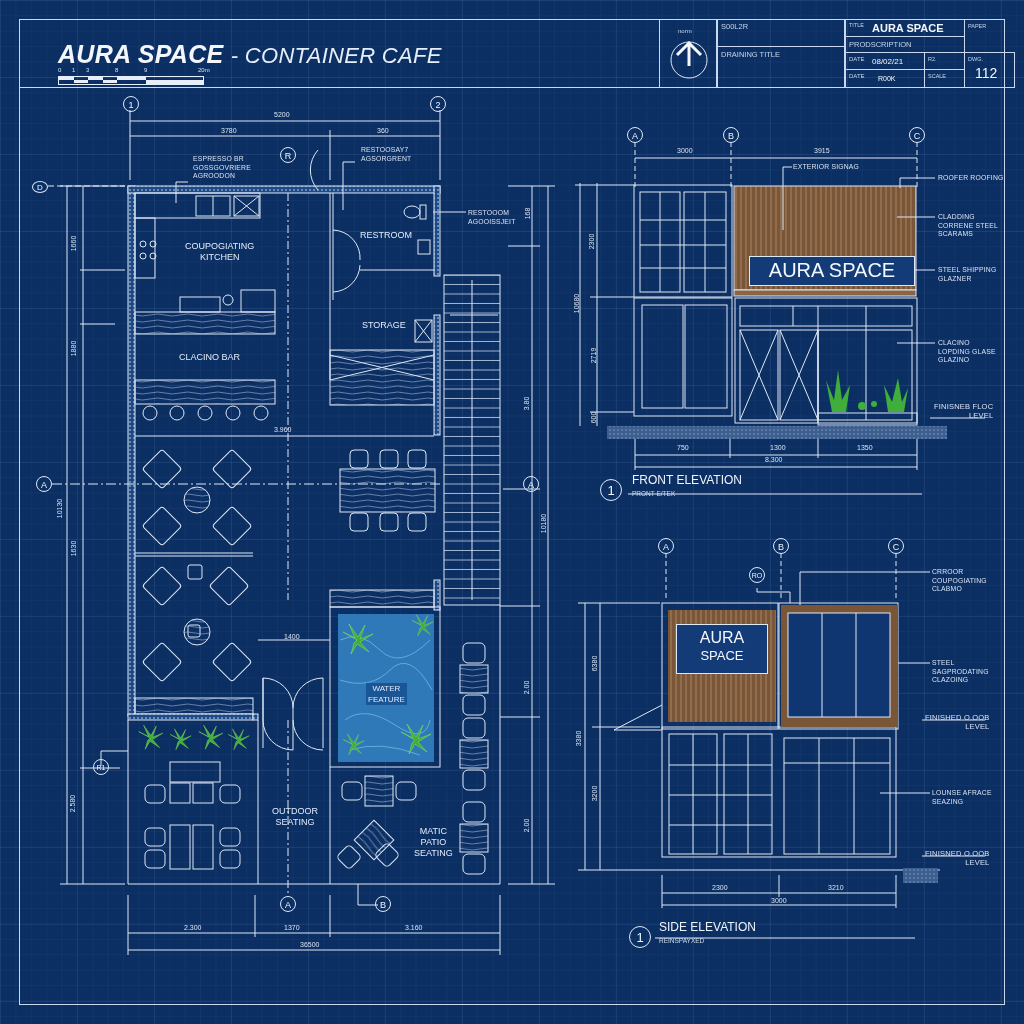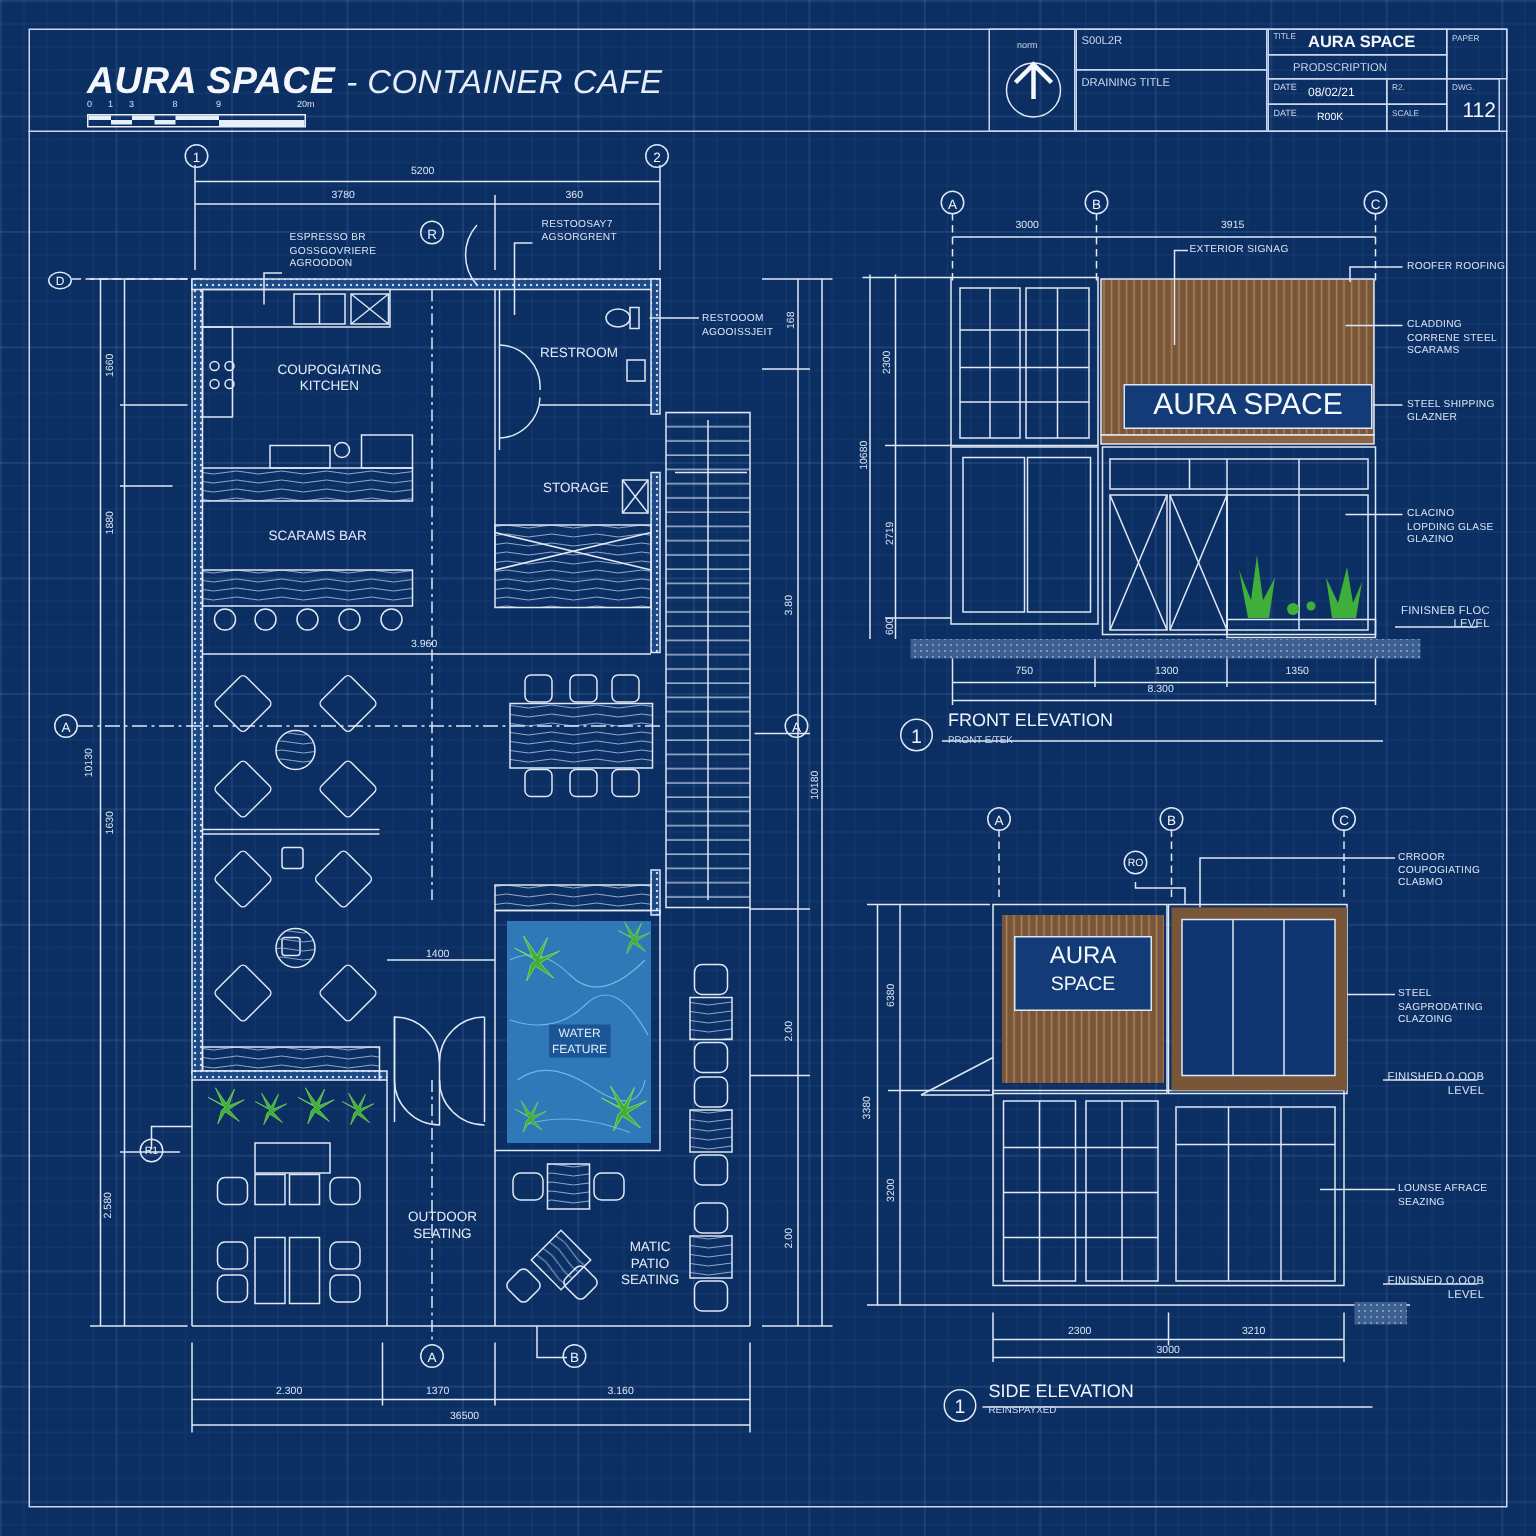--- a/index.html
+++ b/index.html
@@ -73,40 +73,40 @@
   <div class="tb-l" style="left:3px;top:2px">S00L2R</div>
 </div>
 <div class="tb" style="left:717px;top:46px;width:128px;height:42px">
   <div class="tb-l" style="left:3px;top:3px">DRAINING TITLE</div>
 </div>
 <div class="tb" style="left:845px;top:19px;width:120px;height:18px">
   <div class="tb-l" style="left:3px;top:2px;font-size:5.5px">TITLE</div>
   <div class="tb-v" style="left:26px;top:2px;font-size:11px;font-weight:700">AURA SPACE</div>
 </div>
 <div class="tb" style="left:845px;top:36px;width:120px;height:17px">
-  <div class="tb-l" style="left:16px;top:3px">PRODSCRIPTION</div>
+  <div class="tb-l" style="left:3px;top:3px">PRODSCRIPTION</div>
 </div>
 <div class="tb" style="left:845px;top:52px;width:80px;height:18px">
   <div class="tb-l" style="left:3px;top:3px;font-size:6px">DATE</div>
   <div class="tb-v" style="left:26px;top:4px;font-size:8px">08/02/21</div>
 </div>
 <div class="tb" style="left:845px;top:69px;width:80px;height:19px">
   <div class="tb-l" style="left:3px;top:3px;font-size:6px">DATE</div>
   <div class="tb-v" style="left:32px;top:5px;font-size:7px">R00K</div>
 </div>
 <div class="tb" style="left:924px;top:52px;width:41px;height:18px">
   <div class="tb-l" style="left:3px;top:3px;font-size:5.5px">R2.</div>
 </div>
 <div class="tb" style="left:924px;top:69px;width:41px;height:19px">
   <div class="tb-l" style="left:3px;top:3px;font-size:5.5px">SCALE</div>
 </div>
 <div class="tb" style="left:964px;top:19px;width:41px;height:34px">
   <div class="tb-l" style="left:3px;top:3px;font-size:5.5px">PAPER</div>
 </div>
-<div class="tb" style="left:964px;top:52px;width:36px;height:36px">
+<div class="tb" style="left:964px;top:52px;width:51px;height:36px">
   <div class="tb-l" style="left:3px;top:3px;font-size:5.5px">DWG.</div>
   <div class="tb-v" style="left:10px;top:12px;font-size:14px">112</div>
 </div>
 
 <svg class="draw" width="1024" height="1024">
   <defs>
     <pattern id="hatch" width="4" height="4" patternUnits="userSpaceOnUse">
       <rect width="4" height="4" fill="#1d4a86"></rect>
         <circle cx="2" cy="2" r="0.8" fill="#cfdcef"></circle>
     </pattern>
@@ -357,21 +357,21 @@
 <div class="vdim" style="left:522px;top:210px">168</div>
 <div class="vdim" style="left:520px;top:400px">3.80</div>
 <div class="vdim" style="left:534px;top:520px">10180</div>
 <div class="vdim" style="left:520px;top:684px">2.00</div>
 <div class="vdim" style="left:520px;top:822px">2.00</div>
 
 <div class="lbl" style="left:185px;top:241px;white-space:pre">COUPOGIATING
 KITCHEN</div>
 <div class="lbl" style="left:360px;top:230px">RESTROOM</div>
 <div class="lbl" style="left:362px;top:320px">STORAGE</div>
-<div class="lbl" style="left:179px;top:352px">SCARAMS BAR</div>
+<div class="lbl" style="left:179px;top:352px">CLACINO BAR</div>
 <div class="lbl" style="left:366px;top:683px;white-space:pre;font-size:8px;background:#1a5596;padding:0 2px">WATER
 FEATURE</div>
 <div class="lbl" style="left:272px;top:806px;white-space:pre">OUTDOOR
 SEATING</div>
 <div class="lbl" style="left:414px;top:826px;white-space:pre">MATIC
 PATIO
 SEATING</div>
 
 <div class="note" style="left:193px;top:155px;white-space:pre">ESPRESSO BR
 GOSSGOVRIERE

